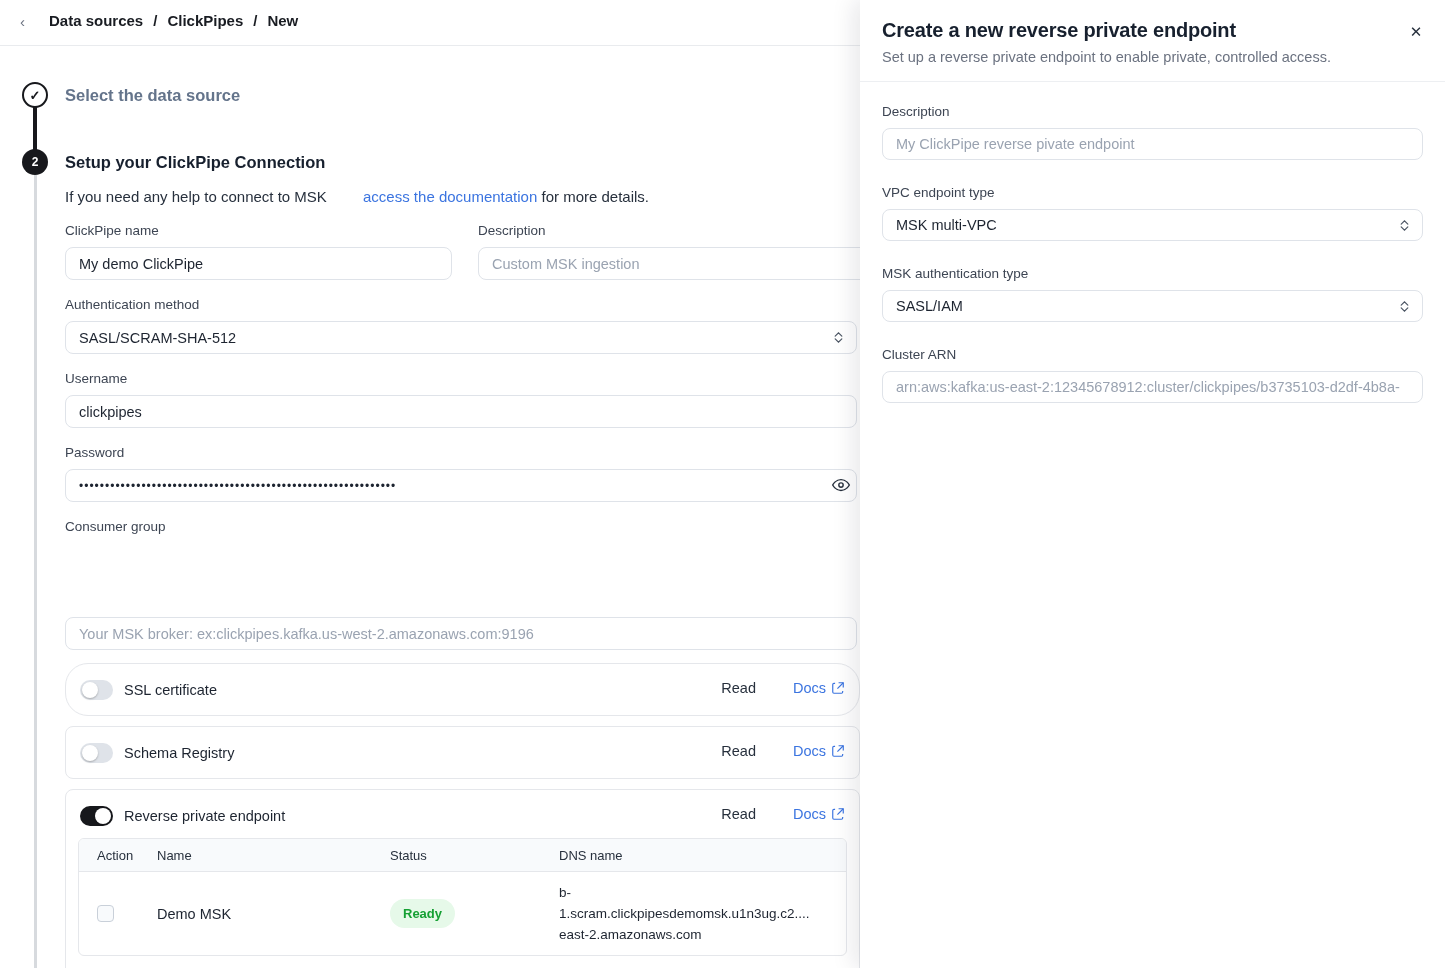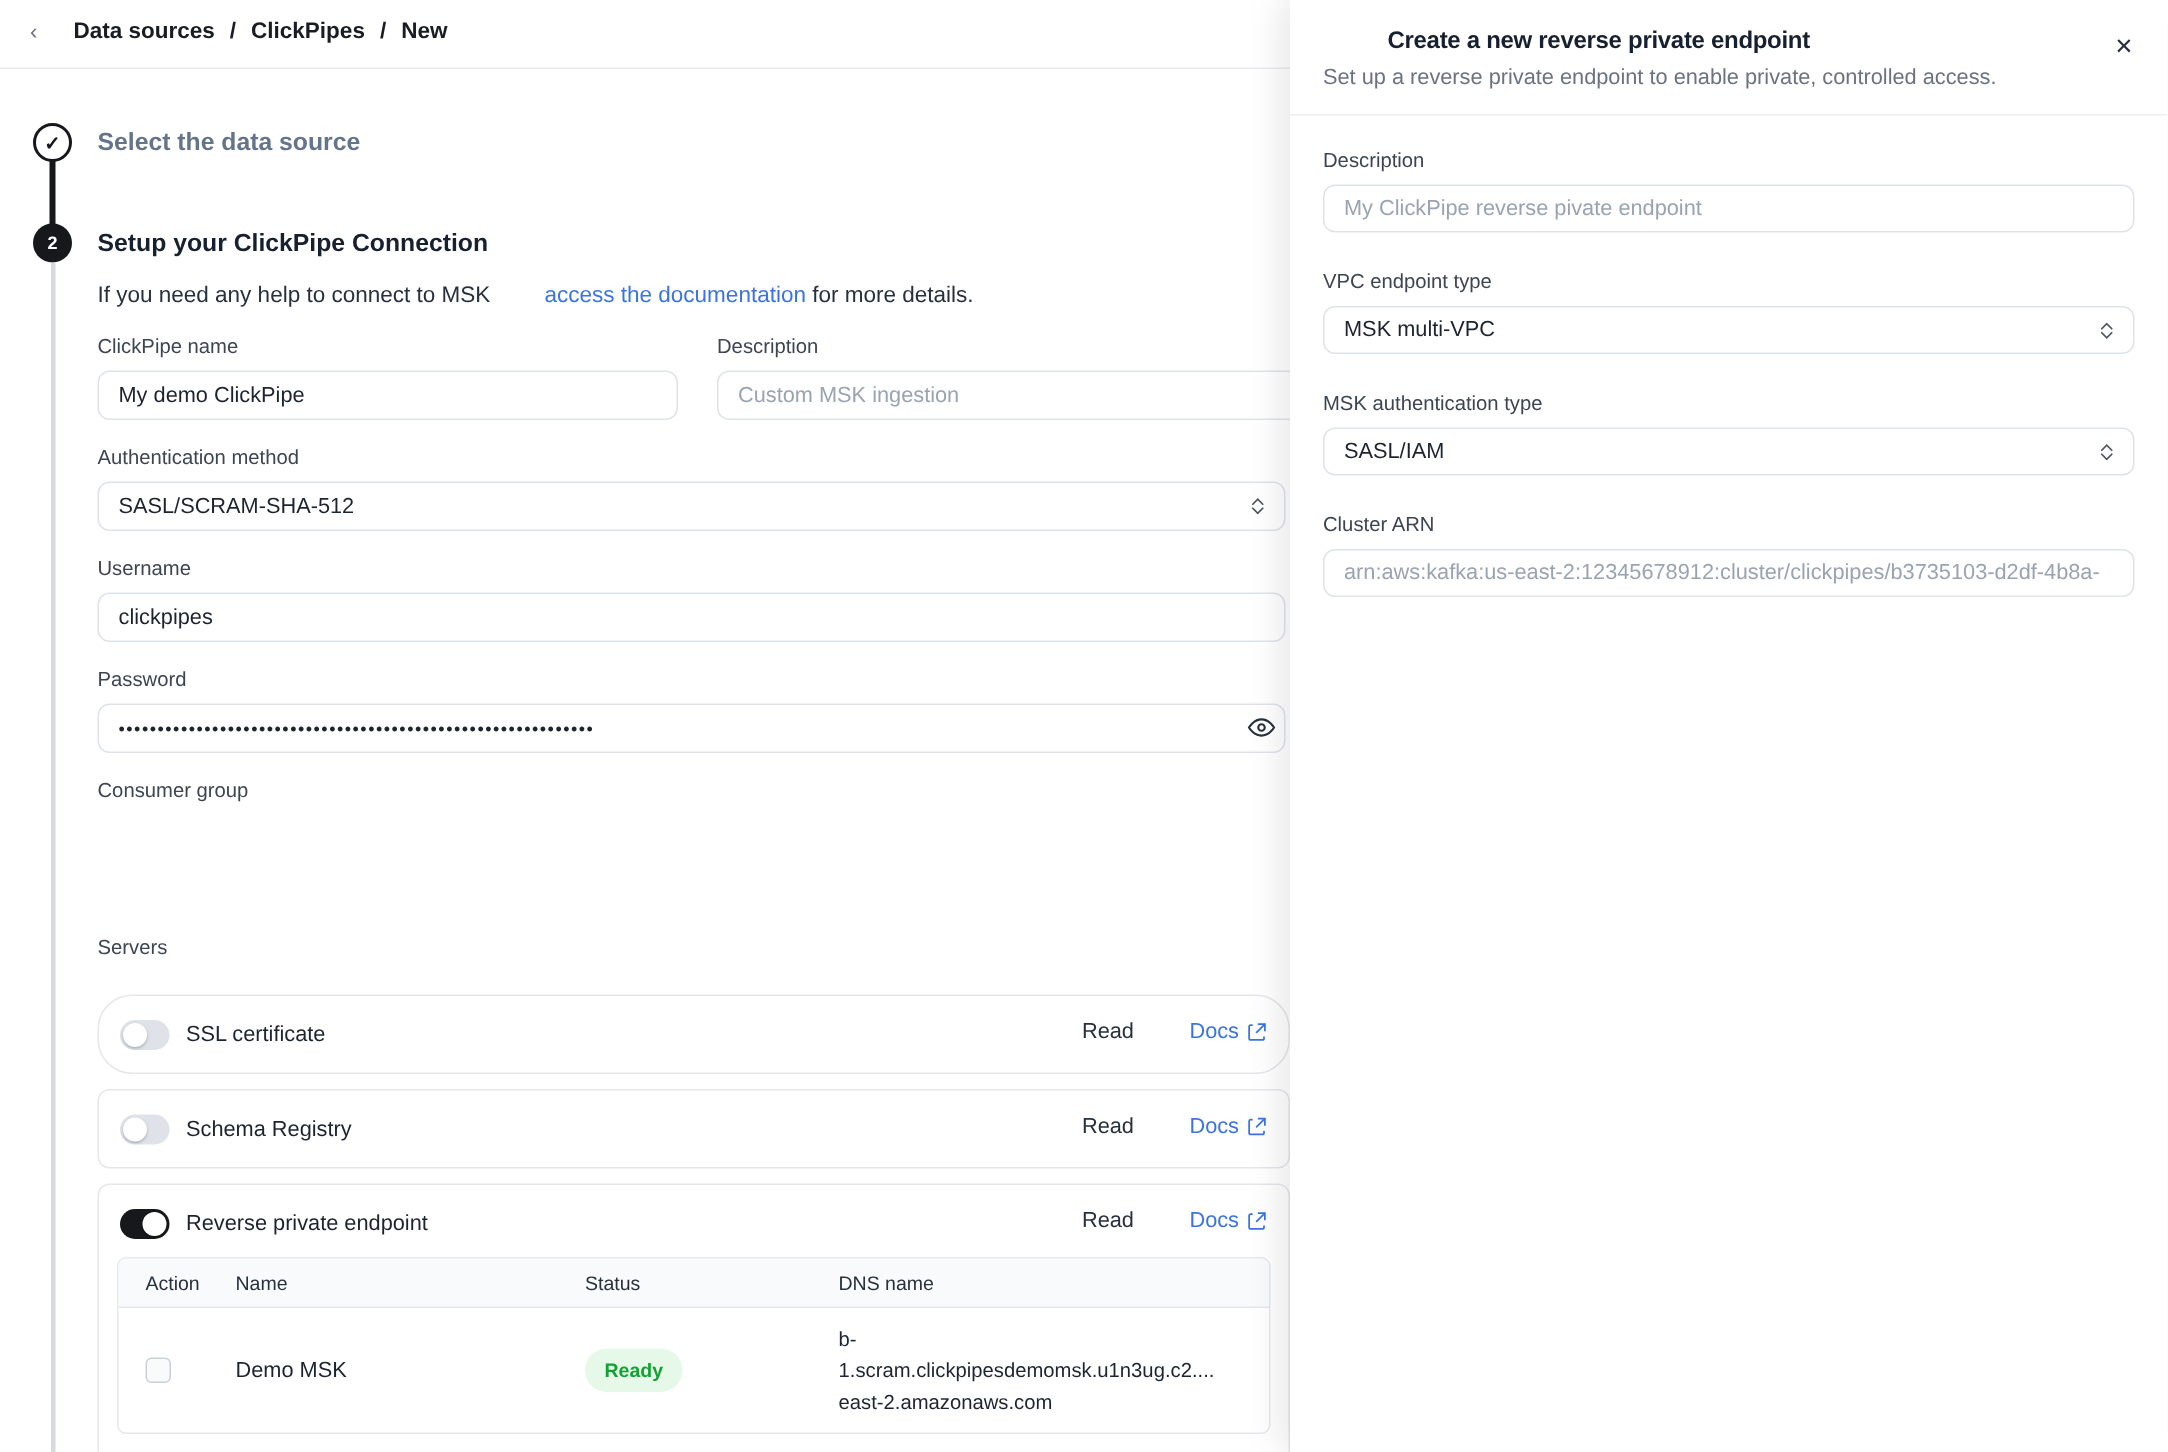--- a/index.html
+++ b/index.html
@@ -73,21 +73,21 @@
   .ep-name { font-size:14.5px; color:#1d2430; }
   .ep-status { }
   .badge-ready { display:inline-block; padding:7px 13px; border-radius:999px;
     background:#e6f9e9; color:#15a033; font-size:13px; font-weight:700; }
   .ep-dns { font-size:13.5px; color:#1d2430; line-height:21px; padding:10px 8px 10px 0; }
 
   
   .panel { position:absolute; left:860px; top:0; width:585px; height:968px; background:#fff;
     box-shadow:-6px 0 22px rgba(15,23,42,.10); }
   .panel-header { position:relative; padding:19px 22px 16px 22px; border-bottom:1px solid #edeff2; }
-  .panel-title { font-size:16px; font-weight:700; color:#17202e; letter-spacing:-.2px;margin-left:43px; }
+  .panel-title { font-size:20px; font-weight:700; color:#17202e; letter-spacing:-.2px; }
   .panel-sub { margin-top:7px; font-size:14.5px; color:#6b7280; }
   .panel-close { position:absolute; right:20px; top:23px; width:18px; height:18px;
     font-size:15px; color:#27303d; background:none; border:none; cursor:pointer; line-height:18px; }
   .panel-body { padding:22px; }
   .p-group { margin-bottom:25px; }
   .p-label { font-size:13.5px; color:#3d4553; margin-bottom:9px; }
   .p-input { width:100%; height:32px; border:1px solid #dfe3e9; border-radius:8px;
     padding:0 13px; font-size:14.5px; color:#1d2430; background:#fff; outline:none;
     font-family:"Liberation Sans", sans-serif; }
   .p-input::placeholder { color:#9aa3b1; opacity:1; }
@@ -151,20 +151,21 @@
   <button class="eye-btn">
     <svg width="20" height="20" viewBox="0 0 24 24" fill="none" stroke="currentColor" stroke-width="1.7">
       <path d="M2 12s3.6-6.5 10-6.5S22 12 22 12s-3.6 6.5-10 6.5S2 12 2 12z"></path>
       <circle cx="12" cy="12" r="2.6"></circle>
     </svg>
   </button>
 
   <div class="f-label" style="left:65px; top:519px;">Consumer group</div>
 
   <div class="f-label" style="left:65px; top:588px;margin-top:36px;">Servers</div>
+  <input class="f-input" style="top: 617px;" placeholder="Your MSK broker: ex:clickpipes.kafka.us-west-2.amazonaws.com:9196">
 
   <div class="card" style="top:663px; height:53px;border-radius:23px;">
     <div class="toggle-row" style="top:16px;">
       <div class="switch">
           <div class="knob"></div>
         </div>
       <span class="toggle-label">SSL certificate</span>
     </div>
     <div class="read-docs" style="top:16px;">
       <span>Read</span>

